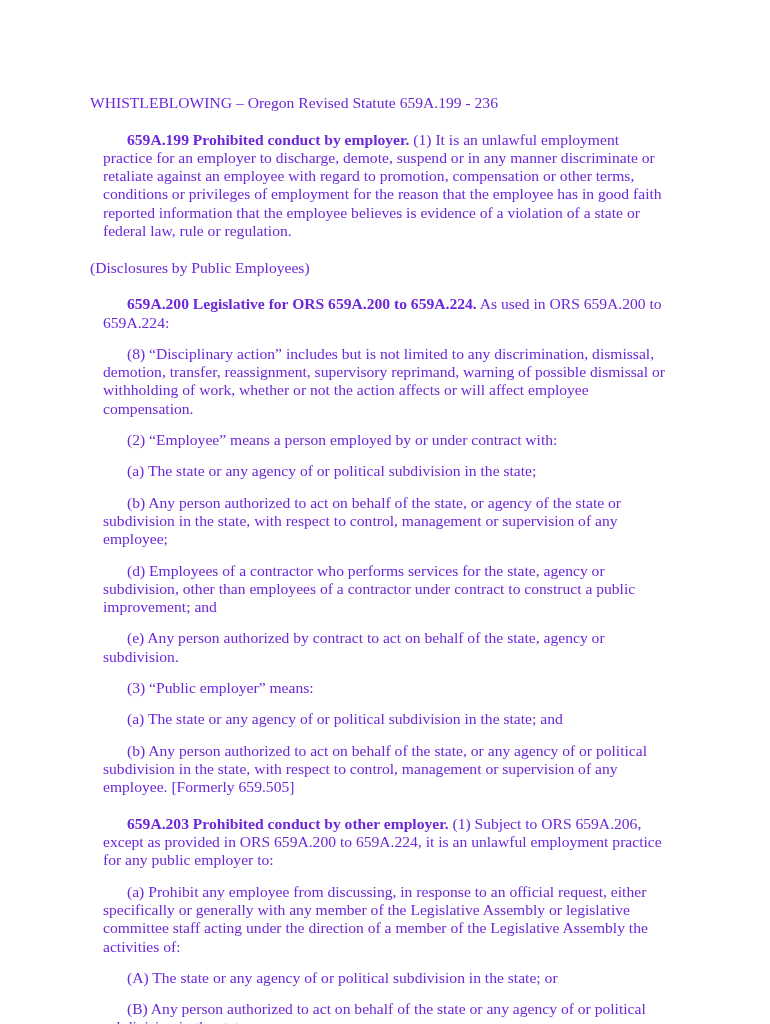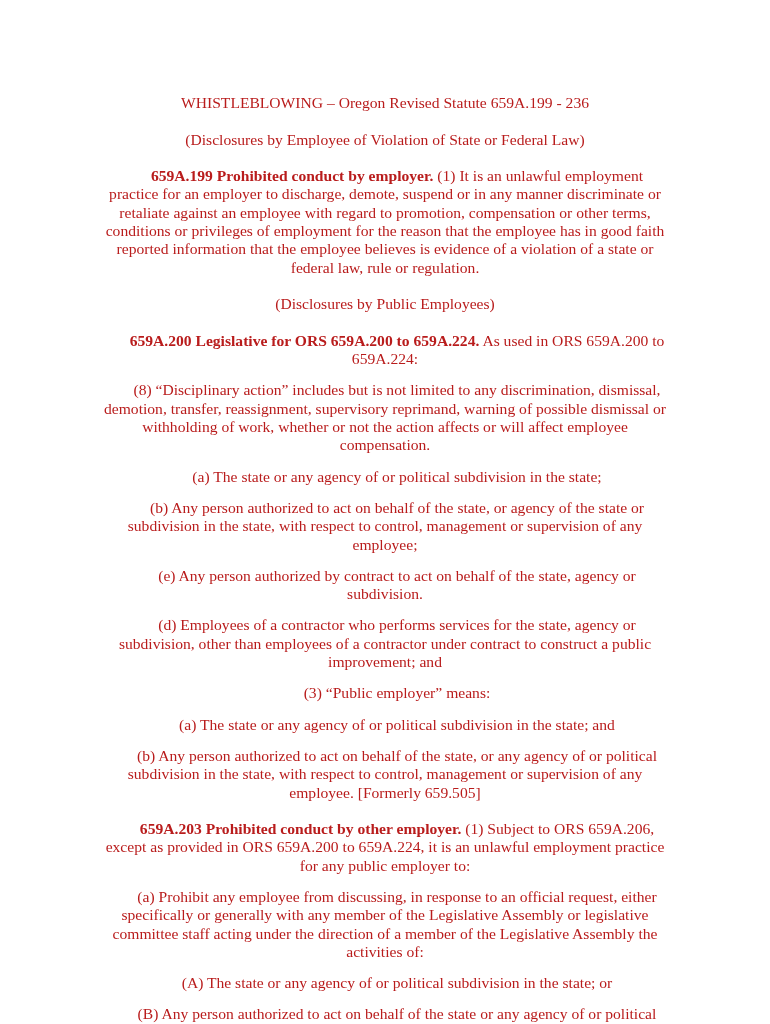--- a/index.html
+++ b/index.html
@@ -7,26 +7,26 @@
     padding: 0;
     background: #ffffff;
   }
   .page {
     position: relative;
     width: 770px;
     height: 1024px;
     background: #ffffff;
     box-sizing: border-box;
     padding: 94px 90px 0 90px;
-    color: #b91c1c;
+    color: #6d28d9;
     font-family: "Liberation Serif", "DejaVu Serif", serif;
     font-size: 15.6px;
     line-height: 18.3px;
     overflow: hidden;
-    text-align: center;
+    text-align: left;
   }
   .doc-title {
     margin: 0 0 18.3px 0;
     font-size: 15.6px;
     font-weight: normal;
   }
   .section-heading {
     margin: 0 0 18.3px 0;
   }
   .statute {
@@ -39,32 +39,32 @@
   .para b {
     font-weight: bold;
   }
 </style>
 </head>
 <body>
 
 <div class="page">
   <p class="doc-title">WHISTLEBLOWING – Oregon Revised Statute 659A.199 - 236</p>
   <div id="doc-body">
-      <p class="section-heading">(Disclosures by Employee of Violation of State or Federal Law)</p>
       <div class="statute">
         <p class="para"><b>659A.199 Prohibited conduct by employer.</b><span> (1) It is an unlawful employment practice for an employer to discharge, demote, suspend or in any manner discriminate or retaliate against an employee with regard to promotion, compensation or other terms, conditions or privileges of employment for the reason that the employee has in good faith reported information that the employee believes is evidence of a violation of a state or federal law, rule or regulation.</span></p>
       </div>
       <p class="section-heading">(Disclosures by Public Employees)</p>
       <div class="statute">
         <p class="para"><b>659A.200 Legislative for ORS 659A.200 to 659A.224.</b><span> As used in ORS 659A.200 to 659A.224:</span></p>
         <p class="para"><span>(8) “Disciplinary action” includes but is not limited to any discrimination, dismissal, demotion, transfer, reassignment, supervisory reprimand, warning of possible dismissal or withholding of work, whether or not the action affects or will affect employee compensation.</span></p>
+        <p class="para"><span>(2) “Employee” means a person employed by or under contract with:</span></p>
         <p class="para"><span>(a) The state or any agency of or political subdivision in the state;</span></p>
         <p class="para"><span>(b) Any person authorized to act on behalf of the state, or agency of the state or subdivision in the state, with respect to control, management or supervision of any employee;</span></p>
+        <p class="para"><span>(d) Employees of a contractor who performs services for the state, agency or subdivision, other than employees of a contractor under contract to construct a public improvement; and</span></p>
         <p class="para"><span>(e) Any person authorized by contract to act on behalf of the state, agency or subdivision.</span></p>
-        <p class="para"><span>(d) Employees of a contractor who performs services for the state, agency or subdivision, other than employees of a contractor under contract to construct a public improvement; and</span></p>
         <p class="para"><span>(3) “Public employer” means:</span></p>
         <p class="para"><span>(a) The state or any agency of or political subdivision in the state; and</span></p>
         <p class="para"><span>(b) Any person authorized to act on behalf of the state, or any agency of or political subdivision in the state, with respect to control, management or supervision of any employee. [Formerly 659.505]</span></p>
       </div>
       <div class="statute">
         <p class="para"><b>659A.203 Prohibited conduct by other employer.</b><span> (1) Subject to ORS 659A.206, except as provided in ORS 659A.200 to 659A.224, it is an unlawful employment practice for any public employer to:</span></p>
         <p class="para"><span>(a) Prohibit any employee from discussing, in response to an official request, either specifically or generally with any member of the Legislative Assembly or legislative committee staff acting under the direction of a member of the Legislative Assembly the activities of:</span></p>
         <p class="para"><span>(A) The state or any agency of or political subdivision in the state; or</span></p>
         <p class="para"><span>(B) Any person authorized to act on behalf of the state or any agency of or political subdivision in the state.</span></p>
       </div>

